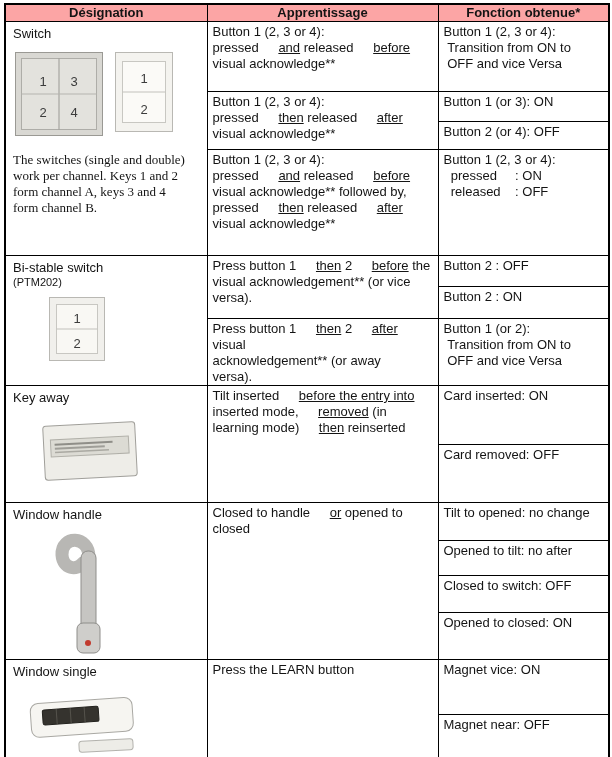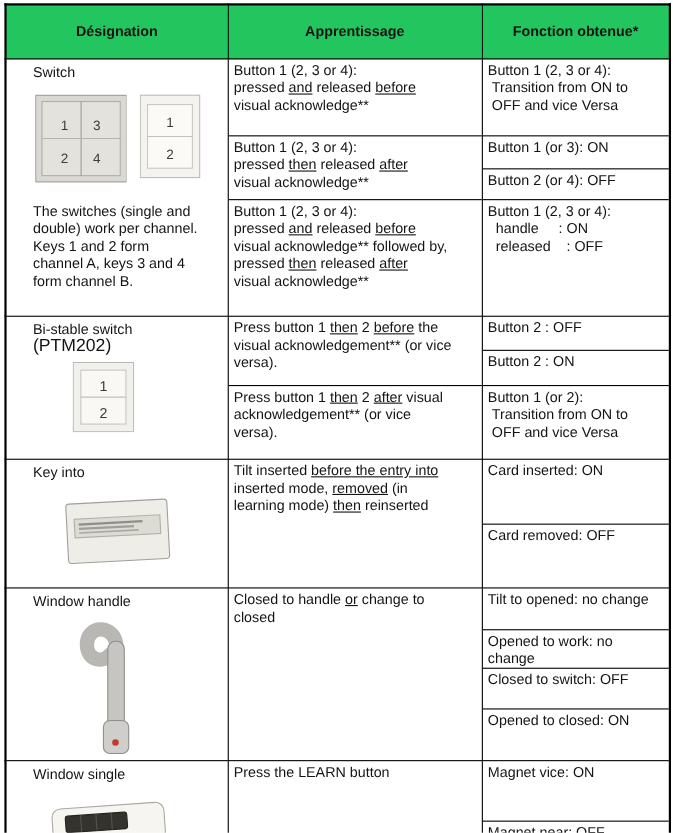--- a/index.html
+++ b/index.html
@@ -1,29 +1,29 @@
 <!DOCTYPE html>
 <html><head>
 <meta charset="utf-8">
 <style>
   *{box-sizing:border-box;}
   html,body{margin:0;padding:0;background:#ffffff;}
   body{font-family:"Liberation Sans","DejaVu Sans",sans-serif;color:#141414;}
   .page{width:612px;height:757px;padding:3px 4px;background:#fff;font-size:13px;line-height:16px;}
   table{border-collapse:collapse;table-layout:fixed;width:604px;border:2px solid #000;}
   th,td{border:1px solid #000;}
-  th{background:#22c55e;font-size:13px;font-weight:bold;height:17px;padding:16px;text-align:center;}
+  th{background:#fca5a5;font-size:13px;font-weight:bold;height:17px;padding:0;text-align:center;}
   td{padding:0;vertical-align:top;}
   .subcell{padding:2px 5px;border-bottom:1px solid #000;white-space:pre-wrap;overflow:hidden;}
   .subcell:last-child{border-bottom:0;}
-  .des-cell{padding:4px 24px;}
-  .u{text-decoration:underline;}
+  .des-cell{padding:4px 7px;}
+  .u{text-decoration:underline;margin-left:16px;}
   .des-title{font-size:13px;}
-  .des-sub{font-size:16px;line-height:13px;}
-  .caption{max-width:180px;margin-top:16px;}
+  .des-sub{font-size:11px;line-height:13px;}
+  .caption{max-width:180px;margin-top:16px;font-family:Liberation Serif, serif;}
   .switch-images{display:flex;gap:12px;align-items:flex-start;margin:10px 0 8px 2px;}
   .img-wrap{display:block;}
   .center-img{margin:8px 0 0 36px;}
   .keycard-img{margin:12px 0 0 28px;transform:rotate(-3deg);}
   .handle-img{margin:4px 0 0 40px;}
   .contact-img{margin:10px 0 0 14px;}
   svg text.key{font-size:13px;fill:#3c3c3c;text-anchor:middle;font-family:"Liberation Sans",sans-serif;}
 </style>
 </head>
 <body>
@@ -72,53 +72,53 @@
         </td>
         <td>
           <div class="subcell" style="height:70px"><span>Button 1 (2, 3 or 4):</span><br><span>pressed </span><span class="u">and</span><span> released </span><span class="u">before</span><br><span>visual acknowledge**</span></div>
           <div class="subcell" style="height:58px"><span>Button 1 (2, 3 or 4):</span><br><span>pressed </span><span class="u">then</span><span> released </span><span class="u">after</span><br><span>visual acknowledge**</span></div>
           <div class="subcell" style="height:105px"><span>Button 1 (2, 3 or 4):</span><br><span>pressed </span><span class="u">and</span><span> released </span><span class="u">before</span><br><span>visual acknowledge** followed by,</span><br><span>pressed </span><span class="u">then</span><span> released </span><span class="u">after</span><br><span>visual acknowledge**</span></div>
         </td>
         <td>
           <div class="subcell" style="height:70px"><span>Button 1 (2, 3 or 4):</span><br><span> Transition from ON to</span><br><span> OFF and vice Versa</span></div>
           <div class="subcell" style="height:30px"><span>Button 1 (or 3): ON</span></div>
           <div class="subcell" style="height:28px"><span>Button 2 (or 4): OFF</span></div>
-          <div class="subcell" style="height:105px"><span>Button 1 (2, 3 or 4):</span><br><span>  handle     : ON</span><br><span>  released    : OFF</span></div>
+          <div class="subcell" style="height:105px"><span>Button 1 (2, 3 or 4):</span><br><span>  pressed     : ON</span><br><span>  released    : OFF</span></div>
         </td>
       </tr>
 
       <tr>
         <td>
           <div class="des-cell">
             <div class="des-title">Bi-stable switch</div>
             <div class="des-sub">(PTM202)</div>
             <svg width="56" height="64" viewBox="0 0 56 64" class="center-img img-wrap">
               <rect x="0.5" y="0.5" width="55" height="63" fill="#f1f0ec" stroke="#b9b8b3"></rect>
               <rect x="7.5" y="7.5" width="41" height="49" fill="#f9f8f4" stroke="#c8c7c2"></rect>
               <line x1="7.5" y1="32" x2="48.5" y2="32" stroke="#c2c1bc"></line>
               <text x="28" y="26" class="key">1</text>
               <text x="28" y="51" class="key">2</text>
             </svg>
           </div>
         </td>
         <td>
           <div class="subcell" style="height:63px"><span>Press button 1 </span><span class="u">then</span><span> 2 </span><span class="u">before</span><span> the</span><br><span>visual acknowledgement** (or vice</span><br><span>versa).</span></div>
-          <div class="subcell" style="height:66px"><span>Press button 1 </span><span class="u">then</span><span> 2 </span><span class="u">after</span><span> visual</span><br><span>acknowledgement** (or vice</span><br><span>versa).</span></div>
+          <div class="subcell" style="height:66px"><span>Press button 1 </span><span class="u">then</span><span> 2 </span><span class="u">after</span><span> visual</span><br><span>acknowledgement** (or away</span><br><span>versa).</span></div>
         </td>
         <td>
           <div class="subcell" style="height:31px"><span>Button 2 : OFF</span></div>
           <div class="subcell" style="height:32px"><span>Button 2 : ON</span></div>
           <div class="subcell" style="height:66px"><span>Button 1 (or 2):</span><br><span> Transition from ON to</span><br><span> OFF and vice Versa</span></div>
         </td>
       </tr>
 
       <tr>
         <td>
           <div class="des-cell">
-            <div class="des-title">Key into</div>
+            <div class="des-title">Key away</div>
             <svg width="98" height="66" viewBox="0 0 98 66" class="keycard-img img-wrap">
               <rect x="3" y="6" width="92" height="54" rx="3" fill="#eeede8" stroke="#a09f9a"></rect>
               <rect x="10" y="20" width="78" height="17" fill="#dcdbd4" stroke="#b0afa8"></rect>
               <rect x="14" y="24" width="58" height="2" fill="#8f8e88"></rect>
               <rect x="14" y="28" width="50" height="2" fill="#9f9e98"></rect>
               <rect x="14" y="32" width="54" height="1.5" fill="#aaa9a2"></rect>
             </svg>
           </div>
         </td>
         <td>
@@ -136,25 +136,25 @@
             <div class="des-title">Window handle</div>
             <svg width="56" height="128" viewBox="0 0 56 128" class="handle-img img-wrap">
               <path d="M36 30 C36 8 8 8 9 28 C10 42 24 44 30 36" fill="none" stroke="#b8b7b4" stroke-width="13" stroke-linecap="round"></path>
               <rect x="28" y="24" width="15" height="84" rx="7" fill="#c6c5c2" stroke="#8f8e8b"></rect>
               <rect x="24" y="96" width="23" height="30" rx="6" fill="#cfcecb" stroke="#8f8e8b"></rect>
               <circle cx="35" cy="116" r="3" fill="#c23b2e"></circle>
             </svg>
           </div>
         </td>
         <td>
-          <div class="subcell" style="height:148px"><span>Closed to handle </span><span class="u">or</span><span> change to</span><br><span>closed</span></div>
+          <div class="subcell" style="height:148px"><span>Closed to handle </span><span class="u">or</span><span> opened to</span><br><span>closed</span></div>
         </td>
         <td>
           <div class="subcell" style="height:38px"><span>Tilt to opened: no change</span></div>
-          <div class="subcell" style="height:35px"><span>Opened to work: no change</span></div>
+          <div class="subcell" style="height:35px"><span>Opened to tilt: no after</span></div>
           <div class="subcell" style="height:37px"><span>Closed to switch: OFF</span></div>
           <div class="subcell" style="height:38px"><span>Opened to closed: ON</span></div>
         </td>
       </tr>
 
       <tr>
         <td>
           <div class="des-cell">
             <div class="des-title">Window single</div>
             <svg width="122" height="66" viewBox="0 0 122 66" class="contact-img img-wrap">

